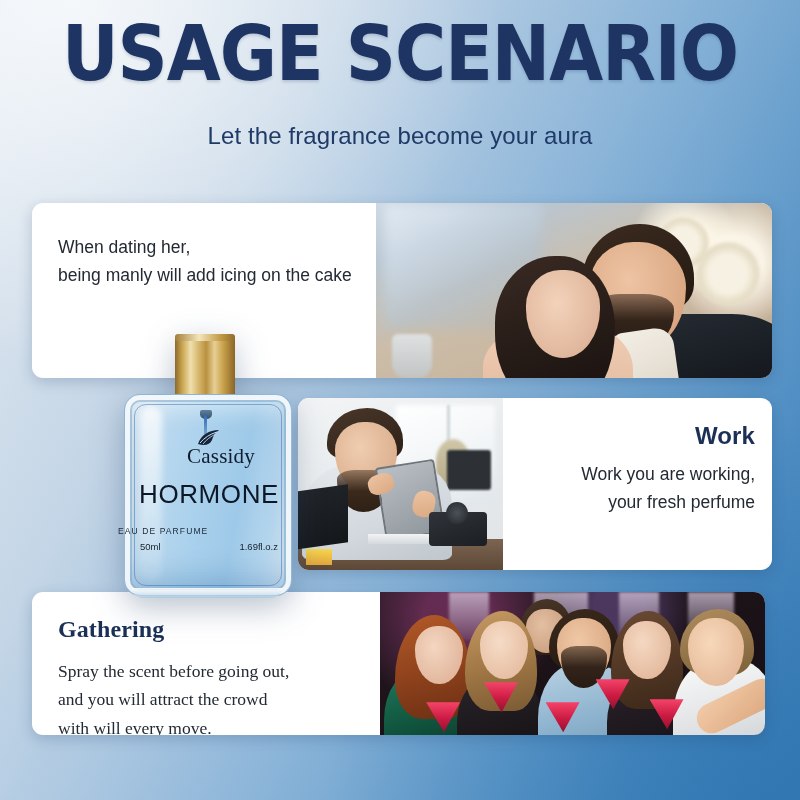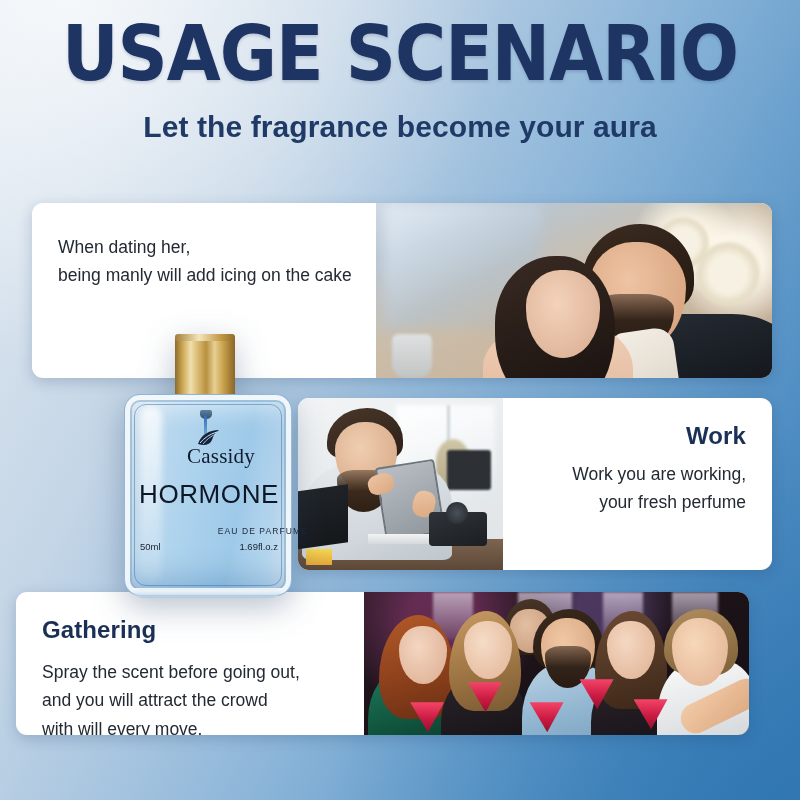--- a/index.html
+++ b/index.html
@@ -60,24 +60,24 @@
     line-height: 1;
     font-weight: 700;
     letter-spacing: -1px;
     color: #1e3462;
     font-family: "DejaVu Sans Condensed", "Liberation Sans Narrow", "Liberation Sans", sans-serif;
     transform: scaleX(1.02);
     text-shadow: 0 2px 3px rgba(20,45,90,.18);
     white-space: nowrap;
   }
   .poster-subtitle {
-    margin: 0;
+    margin: 12px;
     padding-top: 18px;
-    font-size: 30px;
-    font-weight: 700;
+    font-size: 24px;
+    font-weight: 400;
     color: #1f3a66;
     letter-spacing: .1px;
   }
 
   
   .card {
     position: absolute;
     display: flex;
     background: #ffffff;
     border-radius: 11px;
@@ -106,28 +106,28 @@
     position: relative;
     overflow: hidden;
   }
 
   
   #card-appointment { left: 32px;  top: 203px; width: 740px; height: 175px; }
   #card-appointment .card-text  { width: 344px; }
   #card-appointment .card-photo { width: 396px; }
 
   
-  #card-work { left: 298px; top: 398px; width: 474px; height: 172px; }
+  #card-work { left: 298px; top: 398px; width: 474px; height: 172px; gap: 9px; }
   #card-work { flex-direction: row; }
   #card-work .card-photo { order: 1; flex: 0 0 205px; width: 205px; }
   #card-work .card-text  { order: 2; width: 269px; text-align: right; padding: 24px 26px 18px 16px; }
   #card-work .card-heading { margin-bottom: 10px; }
 
   
-  #card-gathering { left: 16px; top: 592px; width: 733px; height: 143px; }
+  #card-gathering { left: 32px; top: 592px; width: 733px; height: 143px; font-family: Liberation Serif, serif; }
   #card-gathering .card-text  { width: 348px; padding-top: 24px; }
   #card-gathering .card-photo { width: 385px; }
 
   
   .ph { position: absolute; inset: 0; }
 
   
   .ph-date {
     background:
       radial-gradient(circle at 78% 22%, rgba(255,250,235,.95) 0 6%, rgba(255,248,232,0) 16%),
@@ -444,22 +444,22 @@
   }
   .btl-name {
     position: absolute; left: 0; top: 143px; width: 182px;
     text-align: center;
     font-size: 26px;
     letter-spacing: .6px;
     color: #0d1726;
     font-weight: 400;
   }
   .btl-edp {
-    position: absolute; left: 8px; top: 190px; width: 182px;
-    text-align: right;
+    position: absolute; left: 0; top: 190px; width: 182px;
+    text-align: left;
     font-size: 8.5px;
     letter-spacing: 1.1px;
     color: #1a2738;
   }
   .btl-vol-row {
     position: absolute; left: 22px; top: 205px; width: 138px;
     display: flex; justify-content: space-between;
     font-size: 9.5px;
     color: #16212f;
   }

